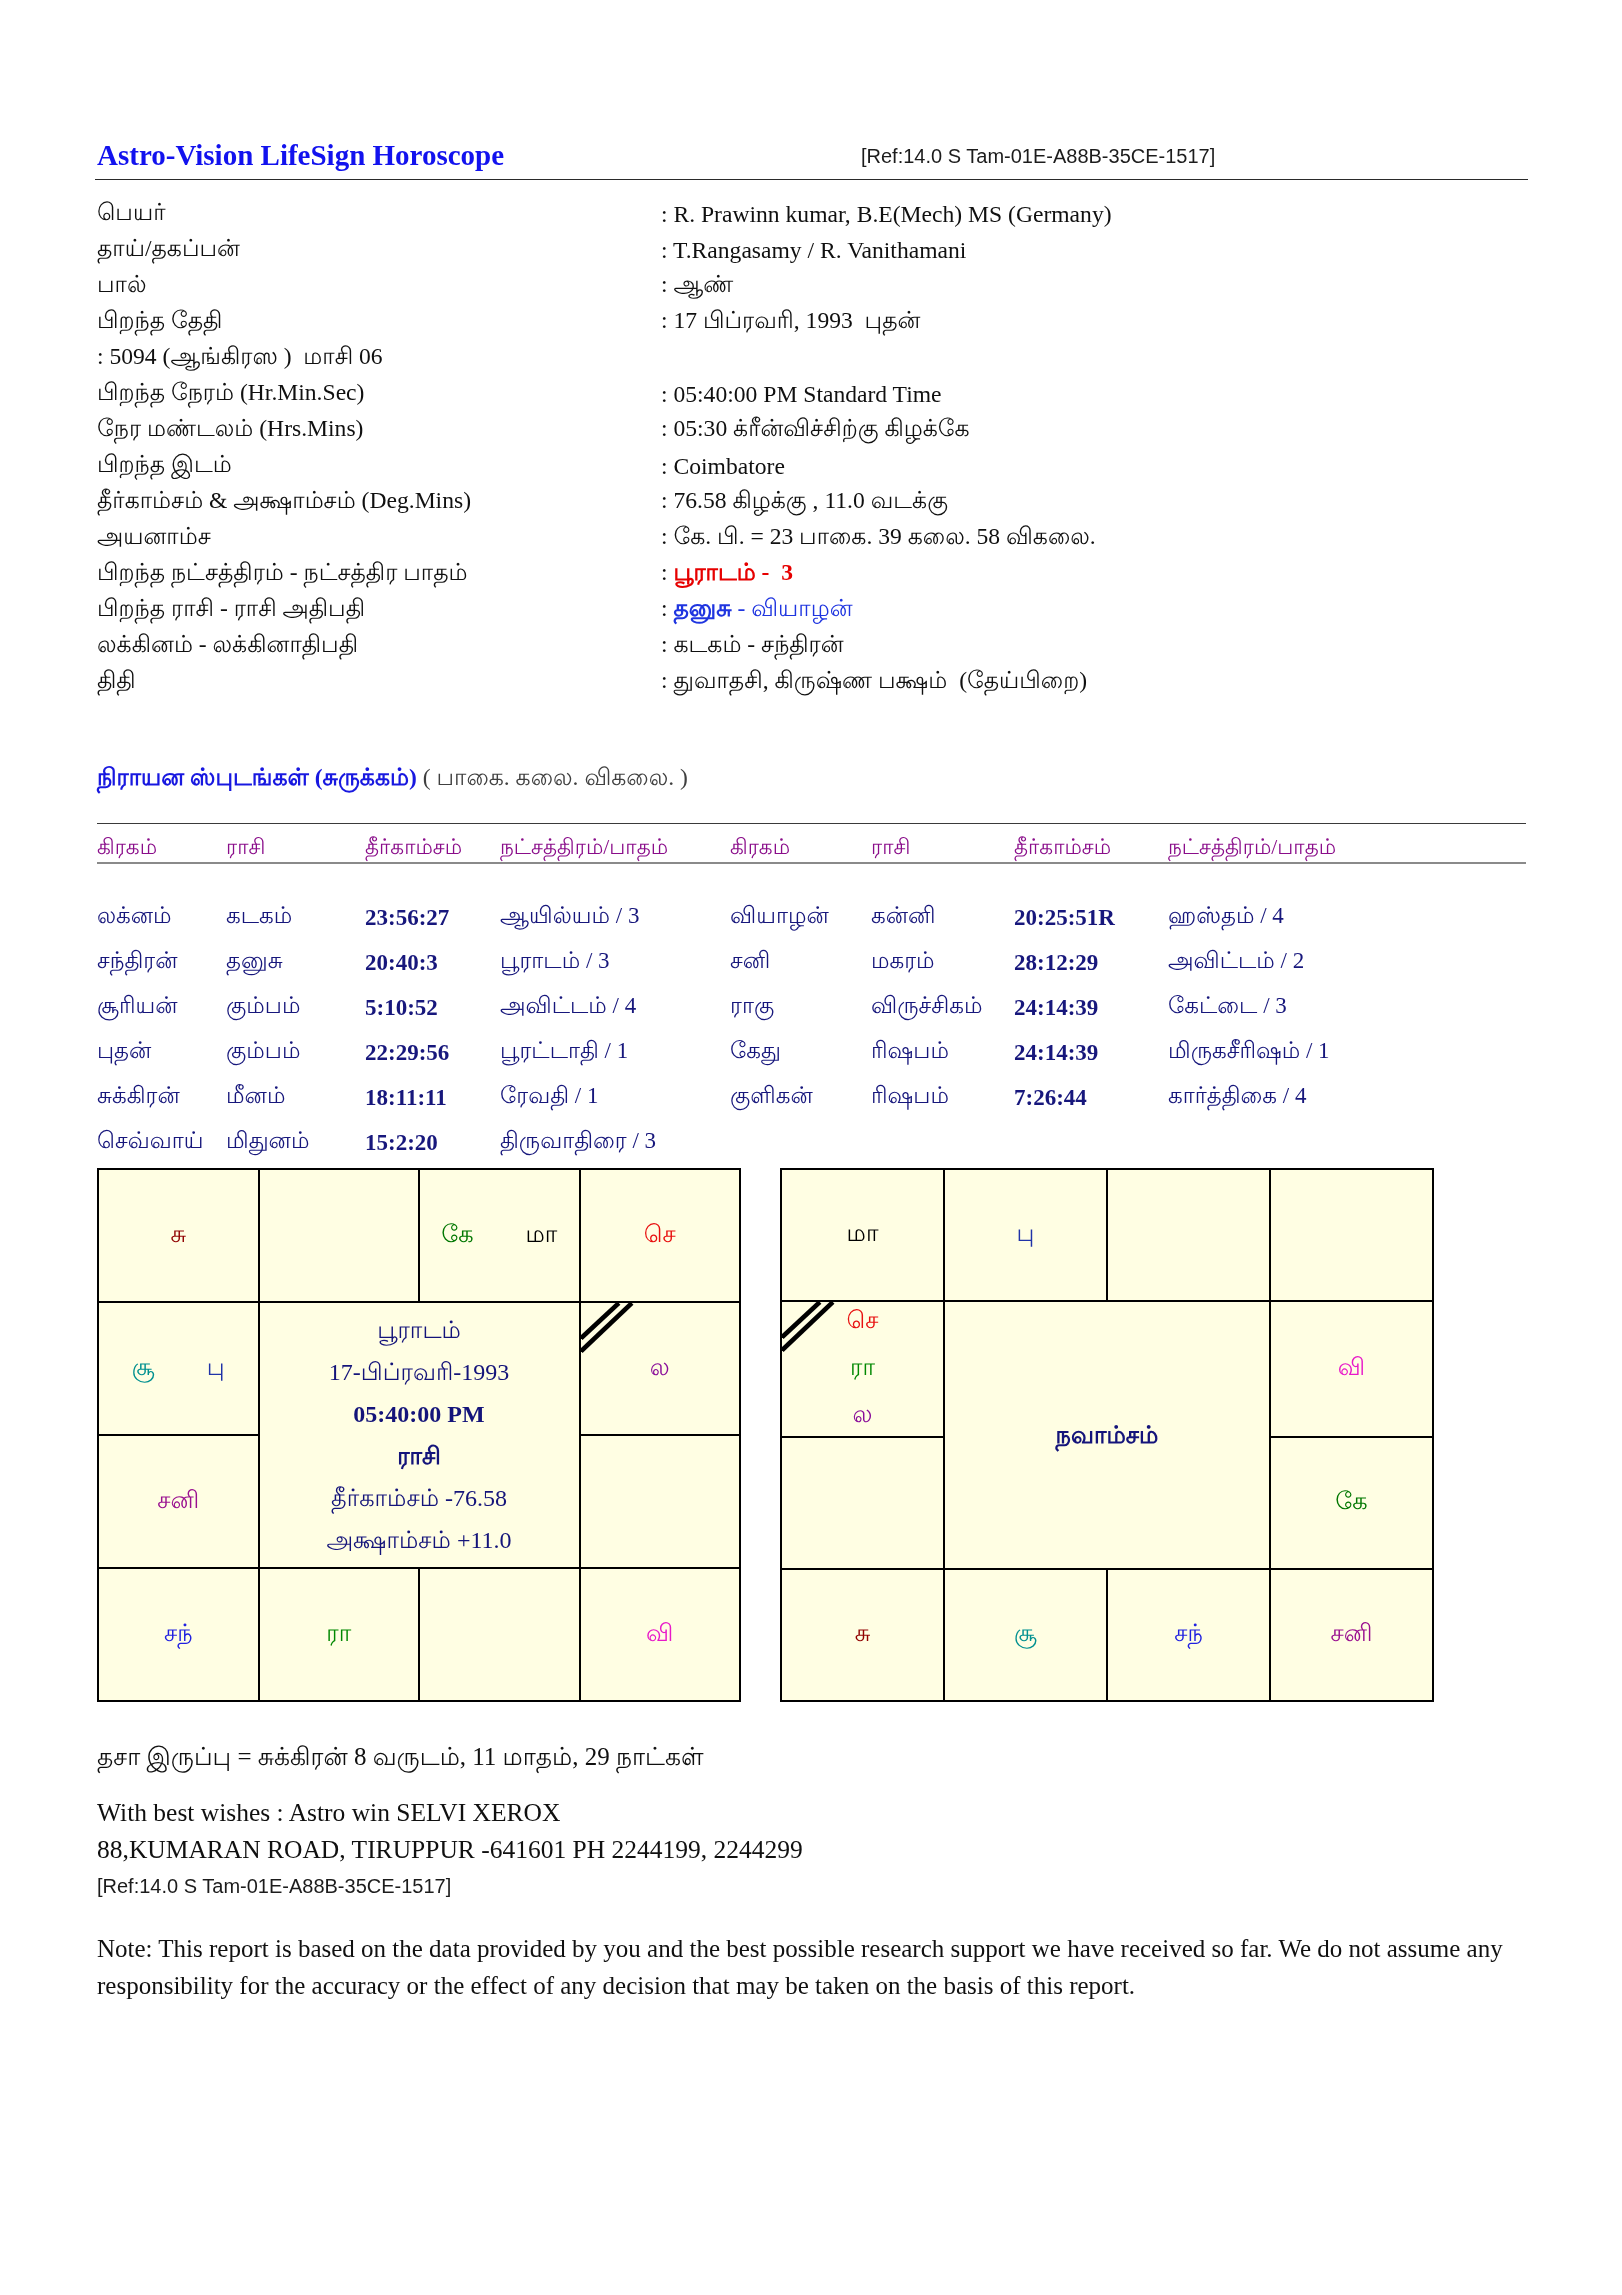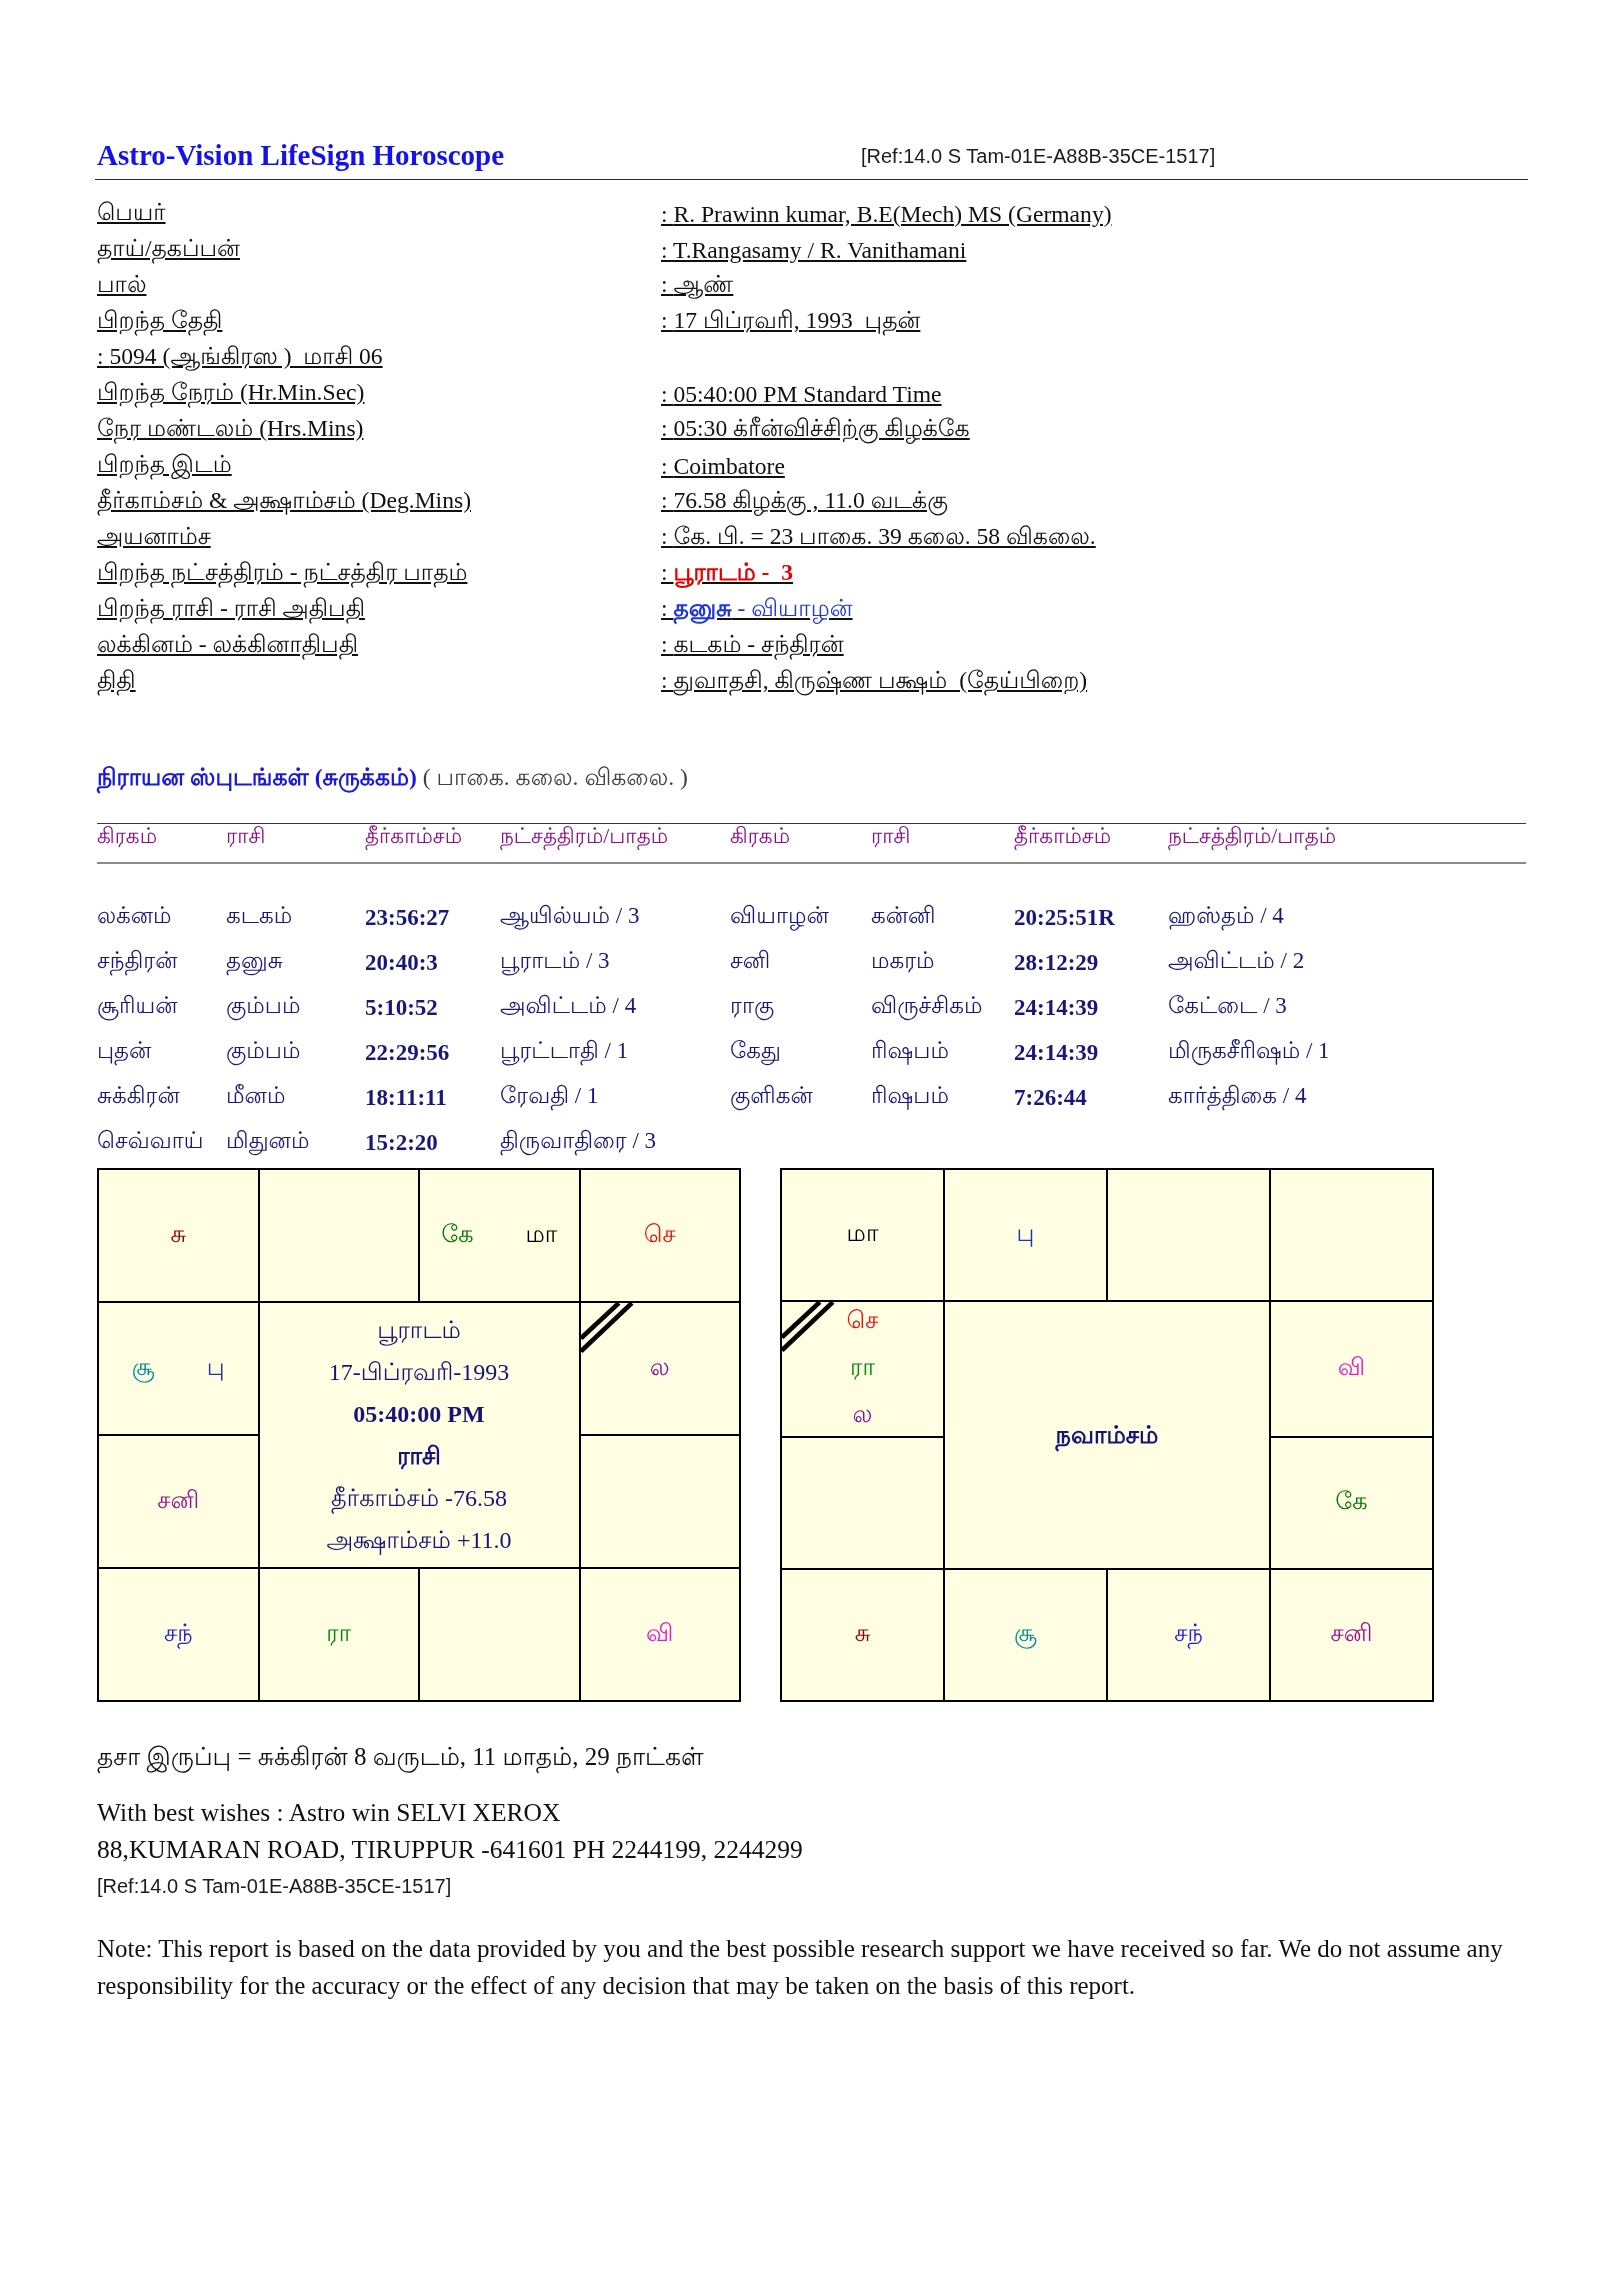--- a/index.html
+++ b/index.html
@@ -8,33 +8,33 @@
 
   
   .title{position:absolute;left:97px;top:139px;font-size:29px;font-weight:bold;color:#1212ee;}
   .ref-top{position:absolute;left:861px;top:145px;font-size:20px;
            font-family:"Liberation Sans",sans-serif;color:#1c1c1c;}
   .title-rule{position:absolute;left:95px;top:179px;width:1433px;height:0;
               border-top:1.3px solid #2a2a2a;}
 
   
   .details{position:absolute;left:97px;top:196px;width:1433px;}
-  .drow{display:flex;height:36px;align-items:center;font-size:23.6px;text-decoration:underline;}
+  .drow{display:flex;height:36px;align-items:center;font-size:23.6px;}
   .dlabel{width:564px;flex:0 0 564px;}
   .dvalue{white-space:pre;}
 
   
   .sec-title{position:absolute;left:97px;top:764px;font-size:23.6px;}
   .sec-title .b{font-weight:bold;color:#1818e0;}
   .sec-title .r{color:#404040;}
 
   
   .ptable-head{position:absolute;left:97px;top:823px;width:1429px;height:38px;
                border-top:1.3px solid #3a3a3a;border-bottom:2px solid #8a8a8a;
-               display:flex;align-items:flex-start;color:#8a0d8a;font-size:21.6px;}
+               display:flex;align-items:flex-end;color:#8a0d8a;font-size:21.6px;}
   .ptable-body{position:absolute;left:97px;top:891px;width:1429px;}
   .prow{display:flex;height:37px;align-items:center;font-size:23px;color:#17177c;margin-top:8px;}
   .pc{flex:0 0 auto;overflow:visible;white-space:nowrap;}
   .c1{width:129px;} .c2{width:139px;} .c3{width:135px;} .c4{width:230px;}
   .c5{width:141px;} .c6{width:143px;} .c7{width:154px;} .c8{width:357px;}
   .num{font-weight:bold;}
 
   
   .chart{position:absolute;top:1168px;height:534px;background:#000;border:2.6px solid #000;
          display:grid;grid-template-columns:repeat(4,1fr);grid-template-rows:repeat(4,1fr);

